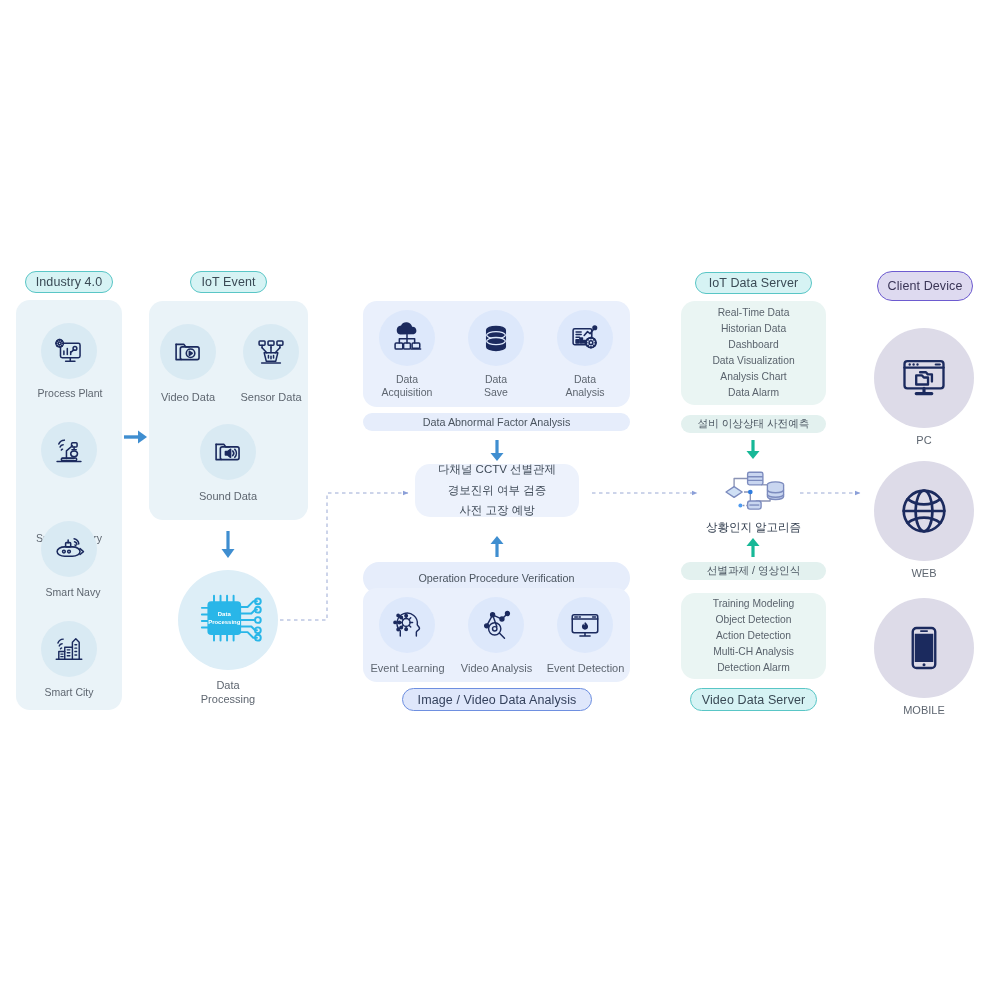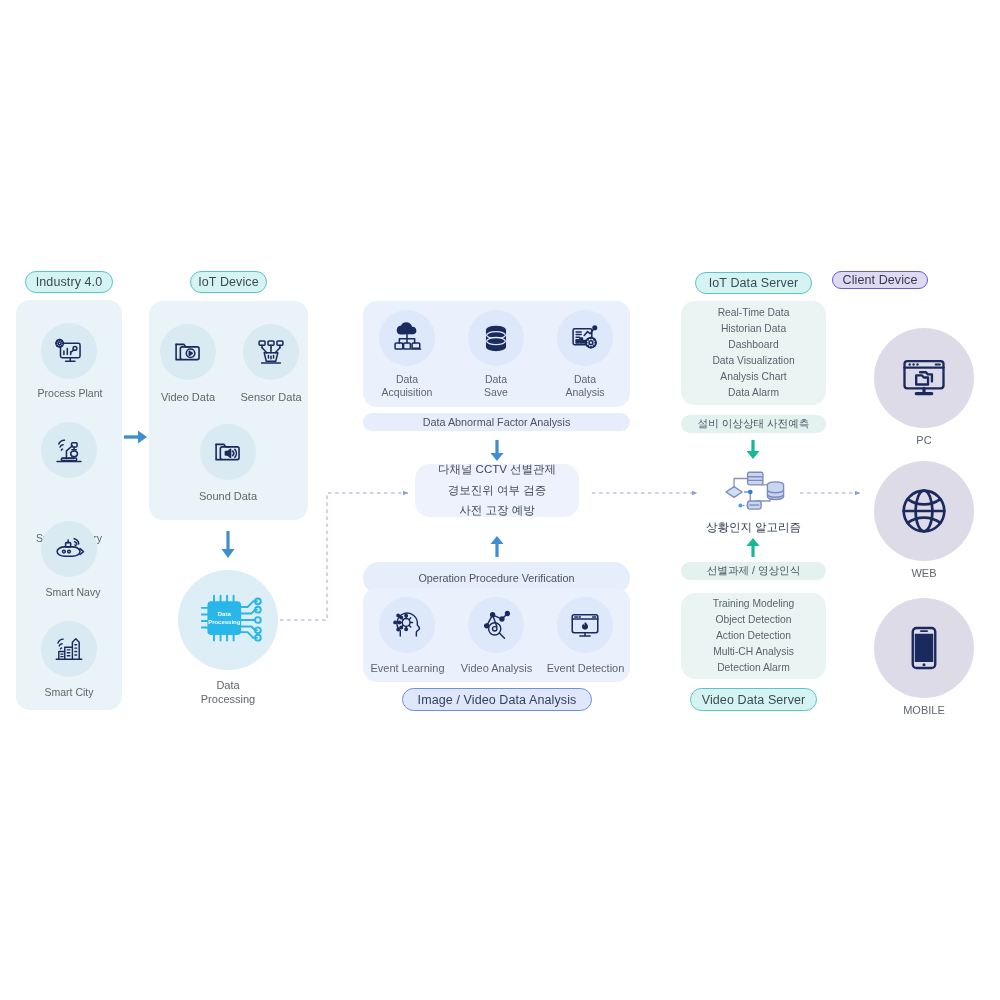--- a/index.html
+++ b/index.html
@@ -186,21 +186,21 @@
         <path d="M15 32 V18 h9"></path>
         <path d="M8 32 V23 h7"></path>
         <path d="M18 21 h3 M18 24.5 h3 M18 28 h3 M10.5 26 h2.5 M10.5 29 h2.5 M27 15 h2 M27 19 h2 M27 23 h2 M27 27 h2"></path>
         <path d="M5 32 h30"></path>
       </g>
     </svg>
   </div>
   <div class="caption" style="left:16px; top:686px; width:106px;">Smart City</div>
 
   <div class="pill teal" style="left:190px; top:271px; width:77px; height:22px;">
-    <span>IoT Device</span>
+    <span>IoT Event</span>
   </div>
 
   <div class="panel lightblue" style="left:149px; top:301px; width:159px; height:219px;"></div>
 
   <div class="circ c-blue" style="left:160px; top:324px; width:56px; height:56px;">
     <svg width="34" height="34" viewBox="0 0 40 40">
       <g fill="none" stroke="#1b2a5e" stroke-width="1.9" stroke-linecap="round" stroke-linejoin="round">
         <path d="M6 11 h9 l2.5 3 h4"></path>
         <path d="M6 11 v18 h6"></path>
         <rect x="11" y="14" width="22" height="15" rx="2.2"></rect>
@@ -443,21 +443,21 @@
     <span>Object Detection</span>
     <span>Action Detection</span>
     <span>Multi-CH Analysis</span>
     <span>Detection Alarm</span>
   </div>
 
   <div class="pill teal" style="left:690px; top:688px; width:127px; height:23px;">
     <span>Video Data Server</span>
   </div>
 
-  <div class="pill purple" style="left:832px; top:271px; width:96px; height:18px;">
+  <div class="pill purple" style="left:877px; top:271px; width:96px; height:30px;">
     <span>Client Device</span>
   </div>
 
   <div class="circ c-grey" style="left:874px; top:328px; width:100px; height:100px;">
     <svg width="52" height="52" viewBox="0 0 40 40">
       <g fill="none" stroke="#1b2a5e" stroke-width="1.8" stroke-linecap="round" stroke-linejoin="round">
         <rect x="5" y="7" width="30" height="21" rx="2.2"></rect>
         <path d="M5 12 h30"></path>
         <circle cx="9" cy="9.6" r="0.9" fill="#1b2a5e" stroke="none"></circle>
         <circle cx="12" cy="9.6" r="0.9" fill="#1b2a5e" stroke="none"></circle>

